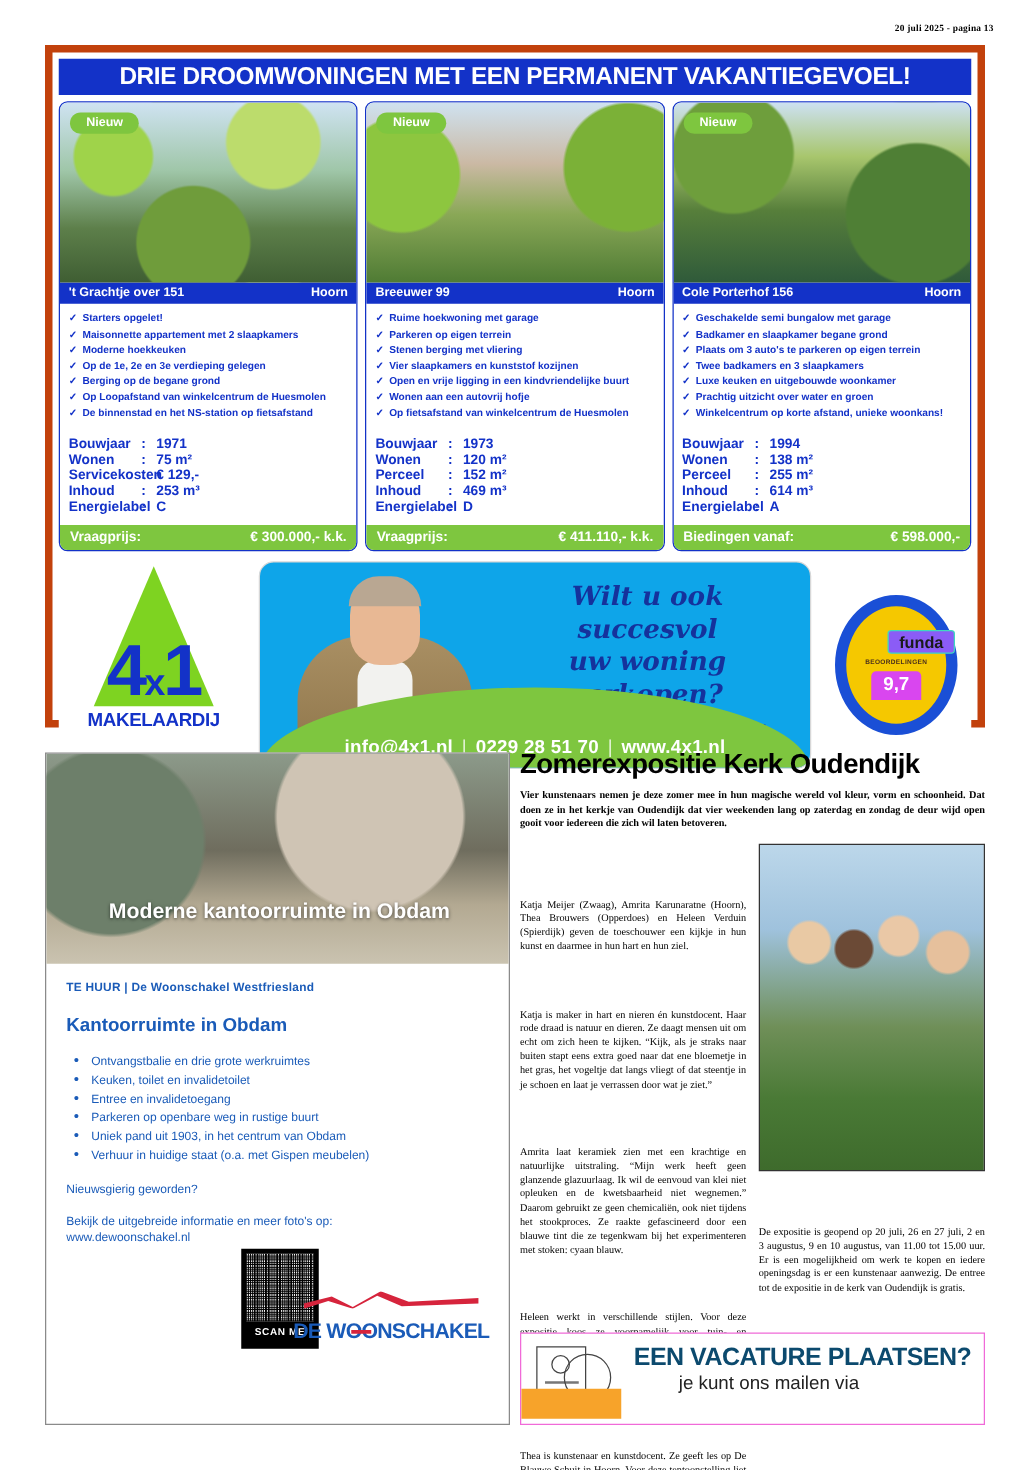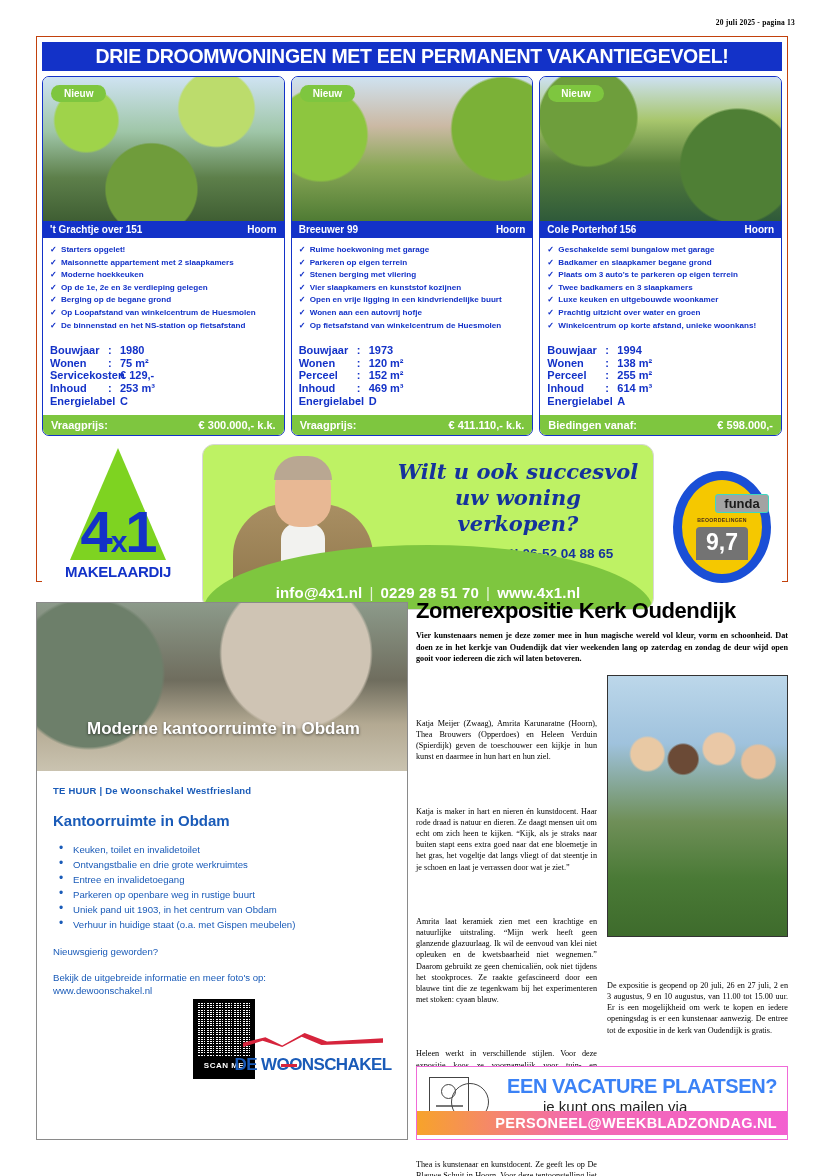--- a/index.html
+++ b/index.html
@@ -16,21 +16,21 @@
     position: absolute; top: 18px; right: 24px;
     font-size: 7.5px; font-weight: bold; color: #000;
     font-family: "Liberation Serif", serif;
     letter-spacing: .2px;
   }
 
   
   .ad-4x1 {
     position: absolute; left: 36px; top: 36px;
     width: 752px; height: 546px;
-    border: 1px solid #c2410c;
+    border: 6px solid #c2410c;
     background: #ffffff;
   }
   .ad-banner {
     margin: 5px 5px 0 5px;
     height: 29px;
     background: #1332c8;
     display: flex; align-items: center; justify-content: center;
   }
   .ad-banner-text {
     color: #ffffff; font-size: 19.5px; font-weight: bold;
@@ -136,21 +136,21 @@
     position: relative; z-index: 2;
     font-size: 15px; font-weight: bold; color: #1332c8;
     letter-spacing: -.3px; margin-top: 2px;
   }
 
   .pitch-card {
     flex: 1;
     border: 1.5px solid #d7d7d7; border-radius: 12px;
     margin: 0 8px;
     position: relative; overflow: hidden;
-    background: #bef264;
+    background: #0ea5e9;
     display: flex;
   }
   .agent {
     width: 190px; position: relative;
   }
   .agent-body {
     position: absolute; left: 30px; bottom: 0;
     width: 140px; height: 105px;
     background: linear-gradient(180deg,#a98f63 0%, #8d7449 100%);
     border-radius: 52px 52px 0 0;
@@ -203,34 +203,34 @@
   .funda-badge {
     width: 120px; display: flex; align-items: center; justify-content: center;
   }
   .funda-oval {
     width: 98px; height: 112px; border-radius: 50%;
     background: #f5c800; border: 9px solid #1a4fd6;
     display: flex; flex-direction: column; align-items: center;
     justify-content: center;
   }
   .funda-logo {
-    background: #a3a3a3; color: #1a1a1a;
+    background: #8b5cf6; color: #1a1a1a;
     font-size: 13px; font-weight: bold;
     padding: 1px 8px; border-radius: 3px;
     border: 1.5px solid #3fd8c0;
     margin-left: 40px;
   }
   .funda-label {
     font-size: 5.2px; font-weight: bold; color: #4a2f1b;
     letter-spacing: .3px; margin-top: 4px;
   }
   .funda-score {
     margin-top: 4px;
-    background: #737373; color: #ffffff;
-    font-size: 23px; font-weight: bold;
+    background: #d946ef; color: #ffffff;
+    font-size: 15px; font-weight: bold;
     padding: 2px 10px 4px 10px;
     border-radius: 4px 4px 0 0;
   }
 
   
   .woonschakel-ad {
     position: absolute; left: 36px; top: 602px;
     width: 372px; height: 538px;
     border: 1px solid #8a8a8a;
     background: #ffffff;
@@ -387,21 +387,21 @@
     width: 38px; height: 38px; border-radius: 50%;
     border: 1.6px solid #444;
   }
   .vac-handle {
     position: absolute; left: 54px; top: 40px;
     width: 13px; height: 1.8px; background: #444;
     transform: rotate(42deg);
   }
   .vac-title {
     position: absolute; left: 90px; top: 8px;
-    font-size: 20px; font-weight: bold; color: #3b82f6;
+    font-size: 20px; font-weight: bold; color: #0c4a6e;
     letter-spacing: -.4px;
   }
   .vac-sub {
     position: absolute; left: 126px; top: 31px;
     font-size: 15px; color: #222;
   }
   .vac-mail {
     position: absolute; left: 0; right: 0; bottom: 4px;
     height: 24px;
     background: linear-gradient(90deg,#f7a32a 0%, #f36ab0 42%, #f35fd0 100%);
@@ -445,21 +445,21 @@
           <li>Moderne hoekkeuken</li>
           <li>Op de 1e, 2e en 3e verdieping gelegen</li>
           <li>Berging op de begane grond</li>
           <li>Op Loopafstand van winkelcentrum de Huesmolen</li>
           <li>De binnenstad en het NS-station op fietsafstand</li>
         </ul>
         <div class="specs">
           <div class="spec-row">
             <span class="spec-key">Bouwjaar</span>
             <span class="spec-colon">:</span>
-            <span>1980</span>
+            <span>1971</span>
           </div>
           <div class="spec-row">
             <span class="spec-key">Wonen</span>
             <span class="spec-colon">:</span>
             <span>75 m²</span>
           </div>
           <div class="spec-row">
             <span class="spec-key">Servicekosten</span>
             <span class="spec-colon">:</span>
             <span>€ 129,-</span>
@@ -631,22 +631,22 @@
 </div>
 
 <div class="woonschakel-ad">
   <div class="ws-photo">
     <div class="ws-photo-caption">Moderne kantoorruimte in Obdam</div>
   </div>
   <div class="ws-body">
     <div class="ws-kicker">TE HUUR | De Woonschakel Westfriesland</div>
     <div class="ws-title">Kantoorruimte in Obdam</div>
     <ul class="ws-list">
+      <li>Ontvangstbalie en drie grote werkruimtes</li>
       <li>Keuken, toilet en invalidetoilet</li>
-      <li>Ontvangstbalie en drie grote werkruimtes</li>
       <li>Entree en invalidetoegang</li>
       <li>Parkeren op openbare weg in rustige buurt</li>
       <li>Uniek pand uit 1903, in het centrum van Obdam</li>
       <li>Verhuur in huidige staat (o.a. met Gispen meubelen)</li>
     </ul>
     <div class="ws-q">Nieuwsgierig geworden?</div>
     <div class="ws-more">
       <div>Bekijk de uitgebreide informatie en meer foto's op:</div>
       <div>www.dewoonschakel.nl</div>
     </div>
@@ -691,16 +691,13 @@
           <i></i>
           <i></i>
         </div>
     </div>
     <div class="vac-glass"></div>
     <div class="vac-handle"></div>
   </div>
   <div class="vac-title">EEN VACATURE PLAATSEN?</div>
   <div class="vac-sub">je kunt ons mailen via</div>
   <div class="vac-mail-left"></div>
-  <div class="vac-mail">
-    <span>PERSONEEL@WEEKBLADZONDAG.NL</span>
-  </div>
 </div>
 
 </body></html>

